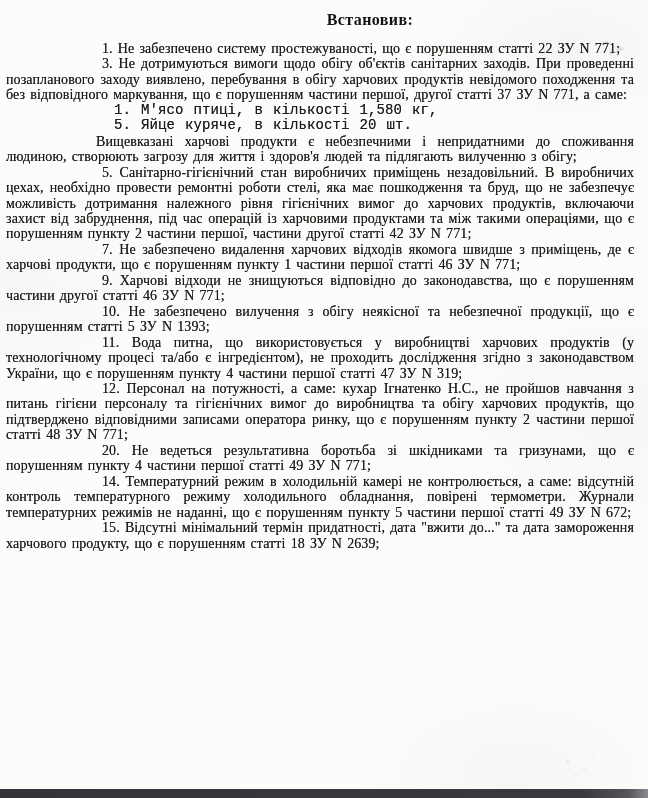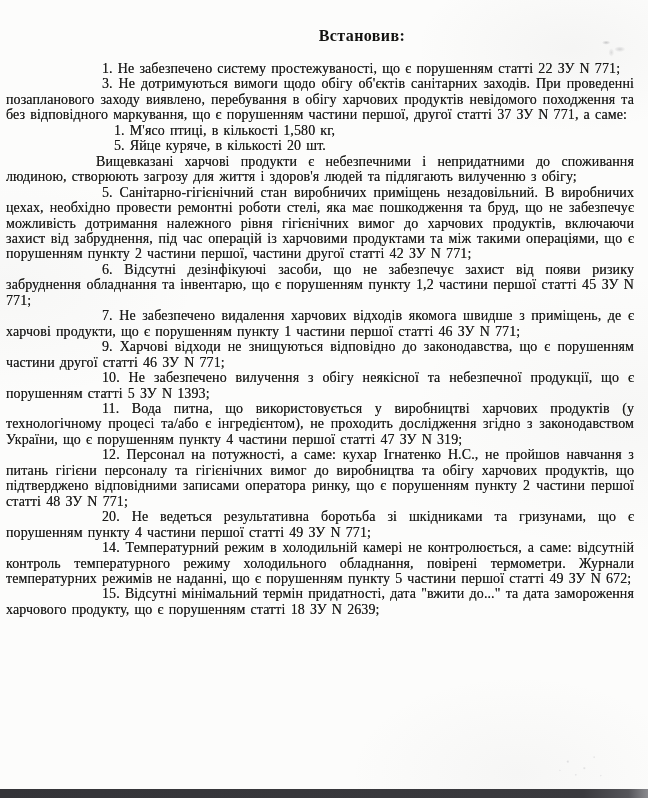--- a/index.html
+++ b/index.html
@@ -10,21 +10,21 @@
     background-image:
       radial-gradient(220px 120px at 88% 6%, rgba(150,150,150,0.07), rgba(150,150,150,0) 70%),
       radial-gradient(260px 160px at 2% 36%, rgba(150,150,150,0.05), rgba(150,150,150,0) 70%),
       radial-gradient(300px 200px at 96% 52%, rgba(150,150,150,0.05), rgba(150,150,150,0) 70%),
       radial-gradient(240px 140px at 80% 97%, rgba(150,150,150,0.06), rgba(150,150,150,0) 70%);
     overflow:hidden;
     font-family:"Liberation Serif","DejaVu Serif",serif;
     color:#1c1c1a;
   }
   .doc-title{
-    margin:16px;
+    margin:0;
     padding-top:10px;
     margin-left:92px;           
     text-align:center;
     font-size:16px;
     line-height:19px;
     font-weight:bold;
     letter-spacing:0.4px;
     color:#121210;
   }
   .doc-body{
@@ -32,21 +32,21 @@
     padding:0 14px 0 6px;
     font-size:14px;
     line-height:15.45px;
     letter-spacing:0.1px;
     word-spacing:1.5px;
     text-align:justify;
     text-shadow:0 0 0.45px rgba(30,30,28,0.75);
   }
   .doc-body p{margin:0;}
   .blk.item{text-indent:96px;}
-  .blk.subitem{text-indent:108px;text-align:left;}
+  .blk.subitem{text-indent:108px;text-align:left;font-family:Liberation Mono, monospace;}
   .blk.note{text-indent:90px;}
   
   .smudge-top{
     position:absolute;left:596px;top:36px;width:34px;height:22px;
     pointer-events:none;
     background:
       radial-gradient(6px 3px at 30% 30%, rgba(110,110,115,0.35), rgba(110,110,115,0) 70%),
       radial-gradient(8px 4px at 70% 60%, rgba(120,120,125,0.28), rgba(120,120,125,0) 70%),
       radial-gradient(4px 6px at 45% 75%, rgba(120,120,125,0.22), rgba(120,120,125,0) 70%);
     filter:blur(0.4px);
@@ -75,21 +75,20 @@
 
   <h1 class="doc-title">Встановив:</h1>
 
   <div class="doc-body">
     <p class="blk item">1. Не забезпечено систему простежуваності, що є порушенням статті 22 ЗУ N 771;</p>
     <p class="blk item">3. Не дотримуються вимоги щодо обігу об'єктів санітарних заходів. При проведенні позапланового заходу виявлено, перебування в обігу харчових продуктів невідомого походження та без відповідного маркування, що є порушенням частини першої, другої статті 37 ЗУ N 771, а саме:</p>
     <p class="blk subitem">1. М'ясо птиці, в кількості 1,580 кг,</p>
     <p class="blk subitem">5. Яйце куряче, в кількості 20 шт.</p>
     <p class="blk note">Вищевказані харчові продукти є небезпечними і непридатними до споживання людиною, створюють загрозу для життя і здоров'я людей та підлягають вилученню з обігу;</p>
     <p class="blk item">5. Санітарно-гігієнічний стан виробничих приміщень незадовільний. В виробничих цехах, необхідно провести ремонтні роботи стелі, яка має пошкодження та бруд, що не забезпечує можливість дотримання належного рівня гігієнічних вимог до харчових продуктів, включаючи захист від забруднення, під час операцій із харчовими продуктами та між такими операціями, що є порушенням пункту 2 частини першої, частини другої статті 42 ЗУ N 771;</p>
-    <p class="blk item">6. Відсутні дезінфікуючі засоби, що не забезпечує захист від появи ризику забруднення обладнання та інвентарю, що є порушенням пункту 1,2 частини першої статті 45 ЗУ N 771;</p>
     <p class="blk item">7. Не забезпечено видалення харчових відходів якомога швидше з приміщень, де є харчові продукти, що є порушенням пункту 1 частини першої статті 46 ЗУ N 771;</p>
     <p class="blk item">9. Харчові відходи не знищуються відповідно до законодавства, що є порушенням частини другої статті 46 ЗУ N 771;</p>
     <p class="blk item">10. Не забезпечено вилучення з обігу неякісної та небезпечної продукції, що є порушенням статті 5 ЗУ N 1393;</p>
     <p class="blk item">11. Вода питна, що використовується у виробництві харчових продуктів (у технологічному процесі та/або є інгредієнтом), не проходить дослідження згідно з законодавством України, що є порушенням пункту 4 частини першої статті 47 ЗУ N 319;</p>
     <p class="blk item">12. Персонал на потужності, а саме: кухар Ігнатенко Н.С., не пройшов навчання з питань гігієни персоналу та гігієнічних вимог до виробництва та обігу харчових продуктів, що підтверджено відповідними записами оператора ринку, що є порушенням пункту 2 частини першої статті 48 ЗУ N 771;</p>
     <p class="blk item">20. Не ведеться результативна боротьба зі шкідниками та гризунами, що є порушенням пункту 4 частини першої статті 49 ЗУ N 771;</p>
     <p class="blk item">14. Температурний режим в холодильній камері не контролюється, а саме: відсутній контроль температурного режиму холодильного обладнання, повірені термометри. Журнали температурних режимів не наданні, що є порушенням пункту 5 частини першої статті 49 ЗУ N 672;</p>
     <p class="blk item">15. Відсутні мінімальний термін придатності, дата "вжити до..." та дата замороження харчового продукту, що є порушенням статті 18 ЗУ N 2639;</p>
   </div>
 

